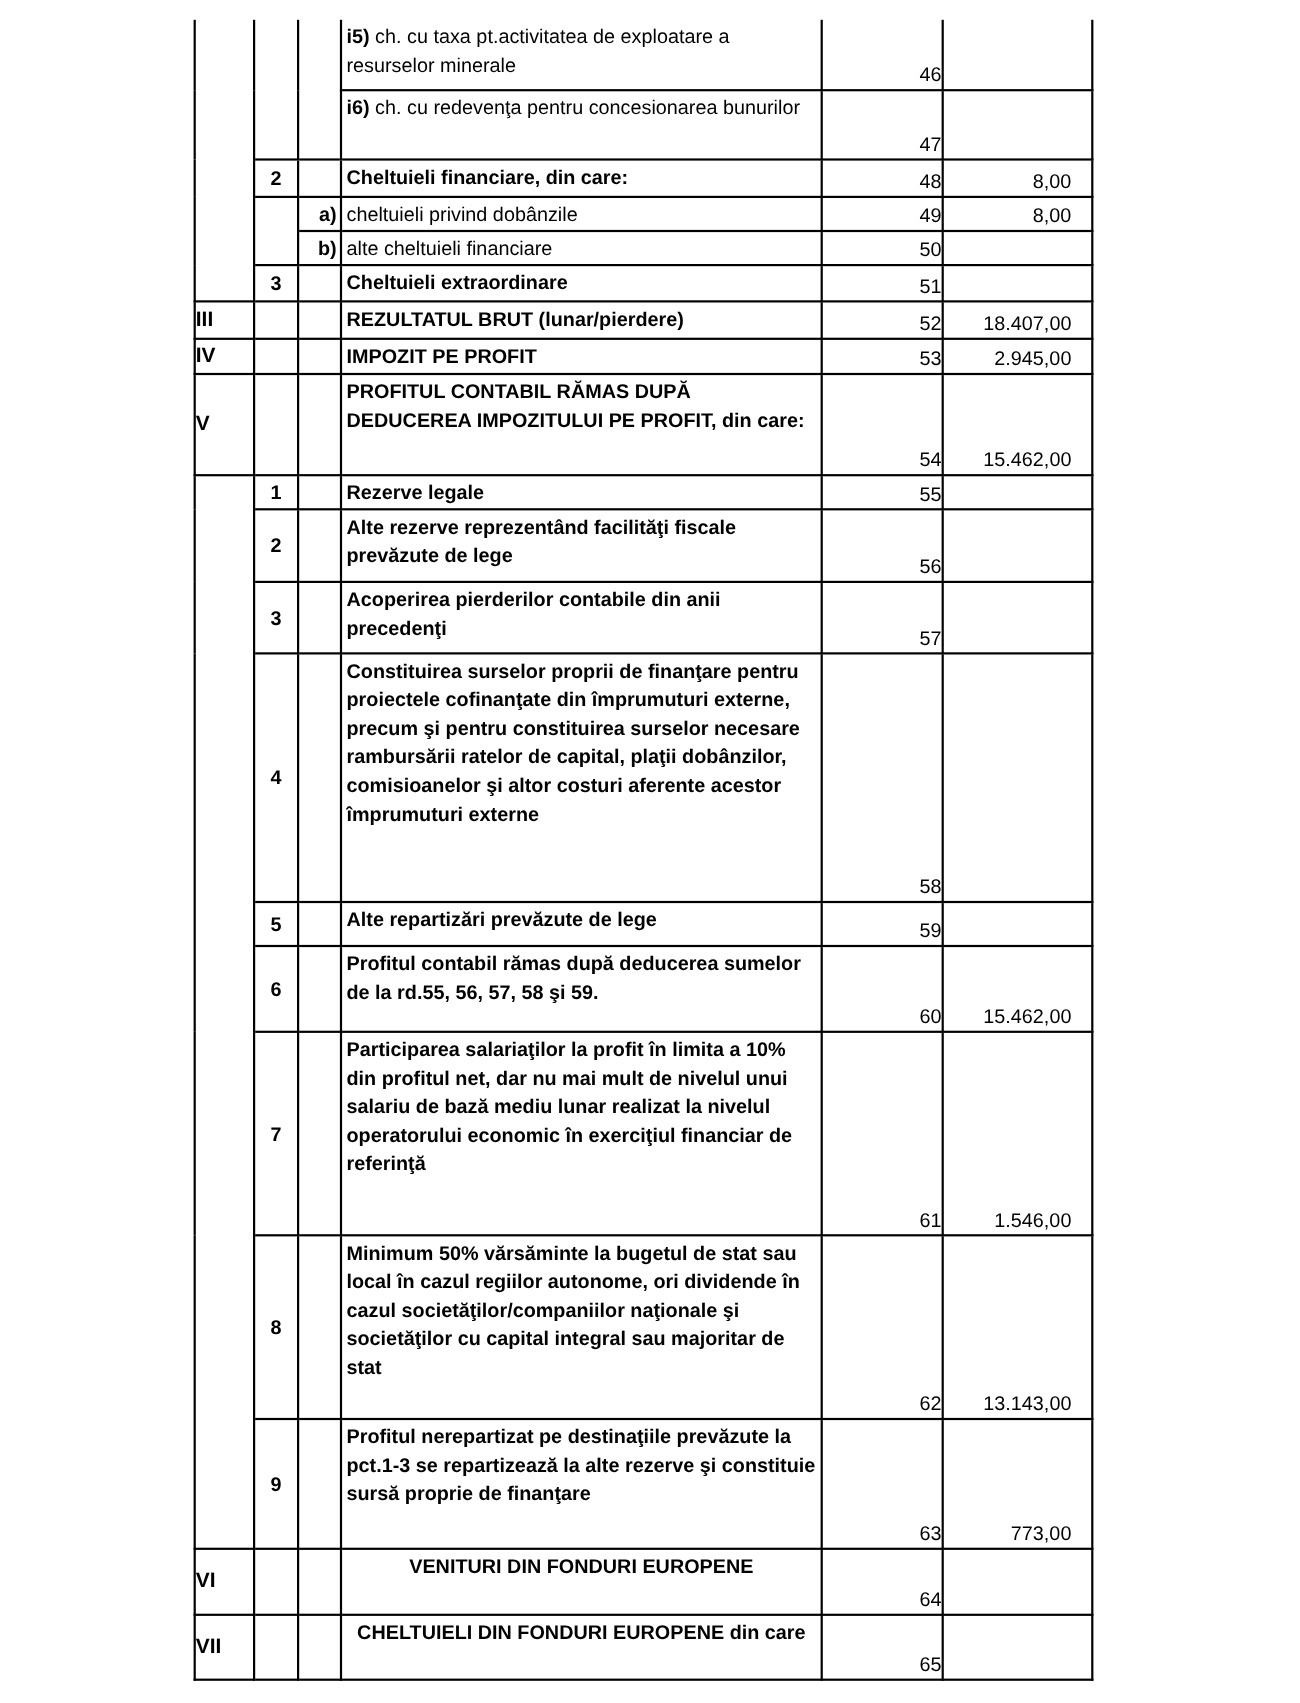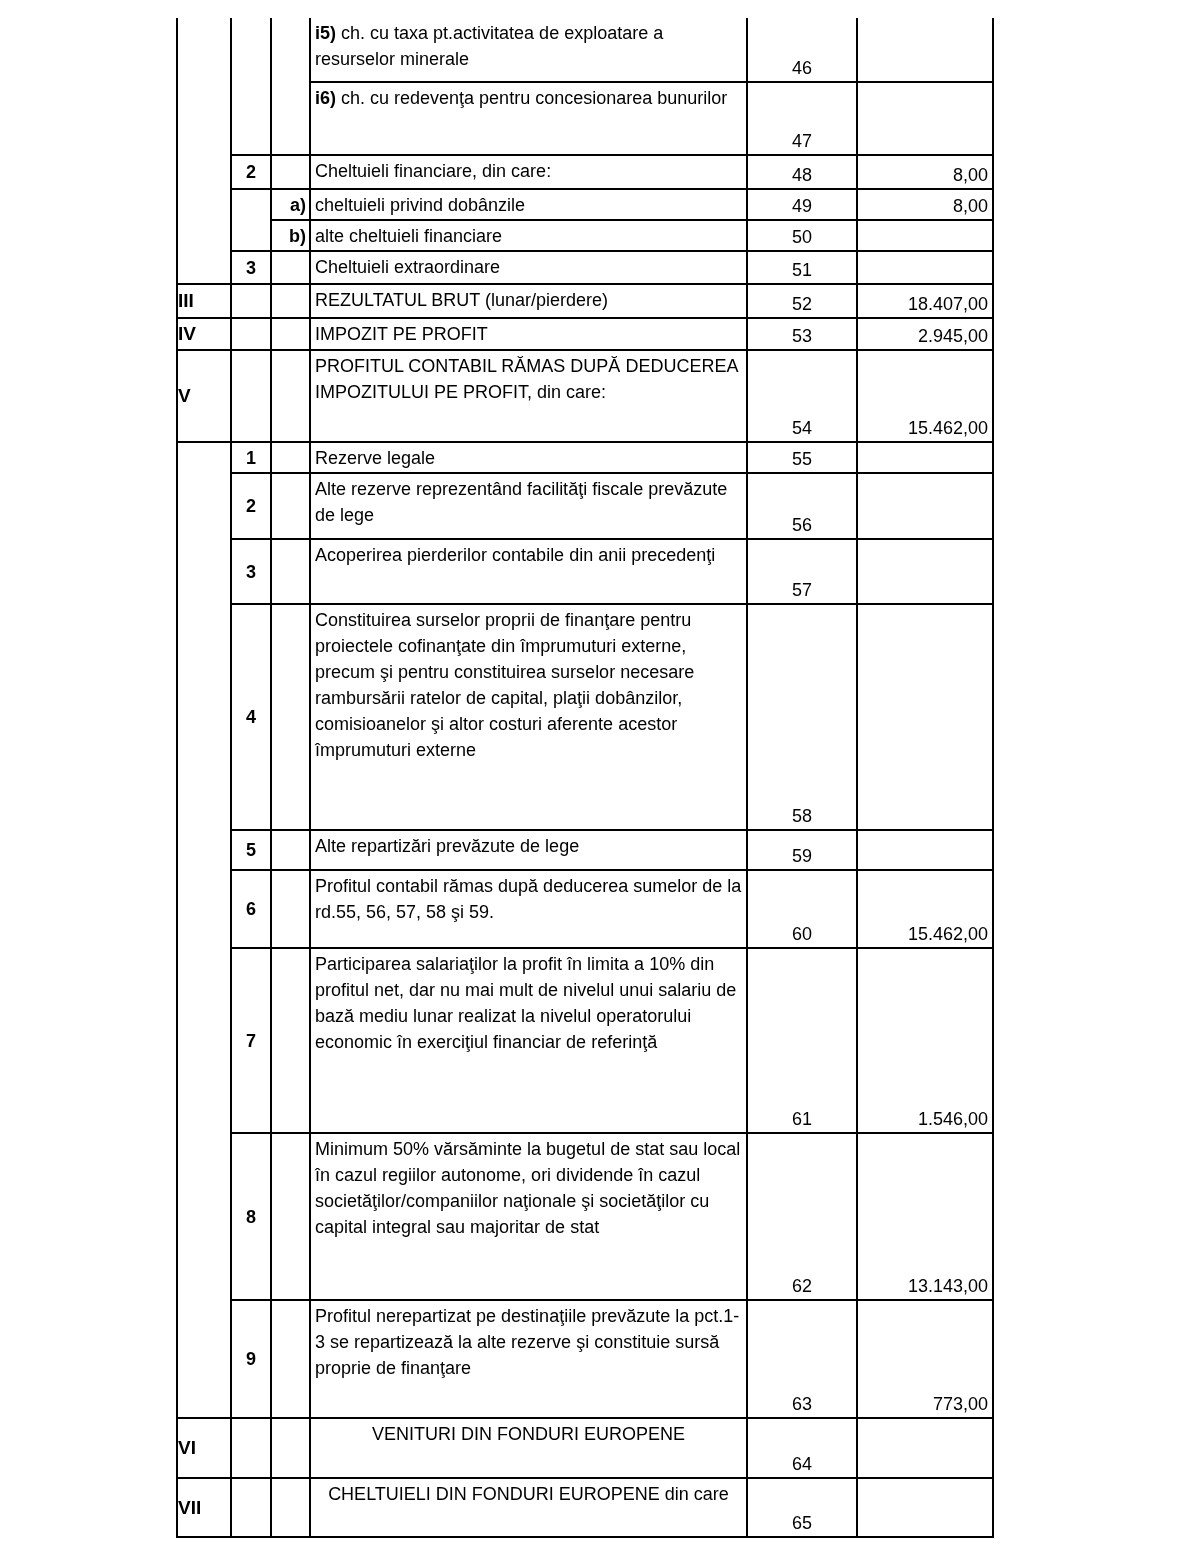--- a/index.html
+++ b/index.html
@@ -5,24 +5,24 @@
   html, body { margin:0; padding:0; background:#fff; }
   body { width:1182px; height:1548px; position:relative; font-family:"Liberation Sans", sans-serif; color:#000; }
   table { position:absolute; left:176px; top:18px; border-collapse:collapse; table-layout:fixed; width:816px; }
   td { border:2px solid #000; padding:0; vertical-align:top; font-size:18px; line-height:26px; }
   col.c1 { width:54px; } col.c2 { width:40px; } col.c3 { width:39px; }
   col.c4 { width:437px; } col.c5 { width:110px; } col.c6 { width:136px; }
   .roman { text-align:left; vertical-align:middle; font-weight:bold; font-size:19px; }
   .num { text-align:center; vertical-align:middle; font-weight:bold; }
   .sub { text-align:right; vertical-align:middle; font-weight:bold; padding-right:3px; }
   .desc { padding:2px 4px 0 4px; }
-  .bold { font-weight:normal; }
+  .bold { font-weight:bold; }
   .center { text-align:center; }
-  .rd { text-align:center; vertical-align:bottom; padding-bottom:0; }
-  .val { text-align:right; vertical-align:bottom; padding-right:4px; }
+  .rd { text-align:right; vertical-align:bottom; padding-bottom:0; }
+  .val { text-align:right; vertical-align:bottom; padding-right:18px; }
   .top-open { border-top:none; }
   .no-bot { border-bottom:none; }
 </style>
 </head>
 <body>
 
 <table>
   <colgroup>
       <col class="c1">
       <col class="c2">
@@ -35,21 +35,21 @@
 
     <tr style="height:64px">
       <td class="top-open" rowspan="6"></td>
       <td class="top-open no-bot" rowspan="2"></td>
       <td class="top-open no-bot" rowspan="2"></td>
       <td class="desc top-open"><b>i5)</b><span> ch. cu taxa pt.activitatea de exploatare  a resurselor minerale</span></td>
       <td class="rd top-open">46</td>
       <td class="val top-open"></td>
     </tr>
 
-    <tr style="height:73px">
+    <tr style="height:63px">
       <td class="desc"><b>i6)</b><span> ch. cu redevenţa pentru  concesionarea bunurilor</span></td>
       <td class="rd">47</td>
       <td class="val"></td>
     </tr>
 
     <tr style="height:34px">
       <td class="num">2</td>
       <td></td>
       <td class="desc bold">Cheltuieli financiare, din care:</td>
       <td class="rd">48</td>

